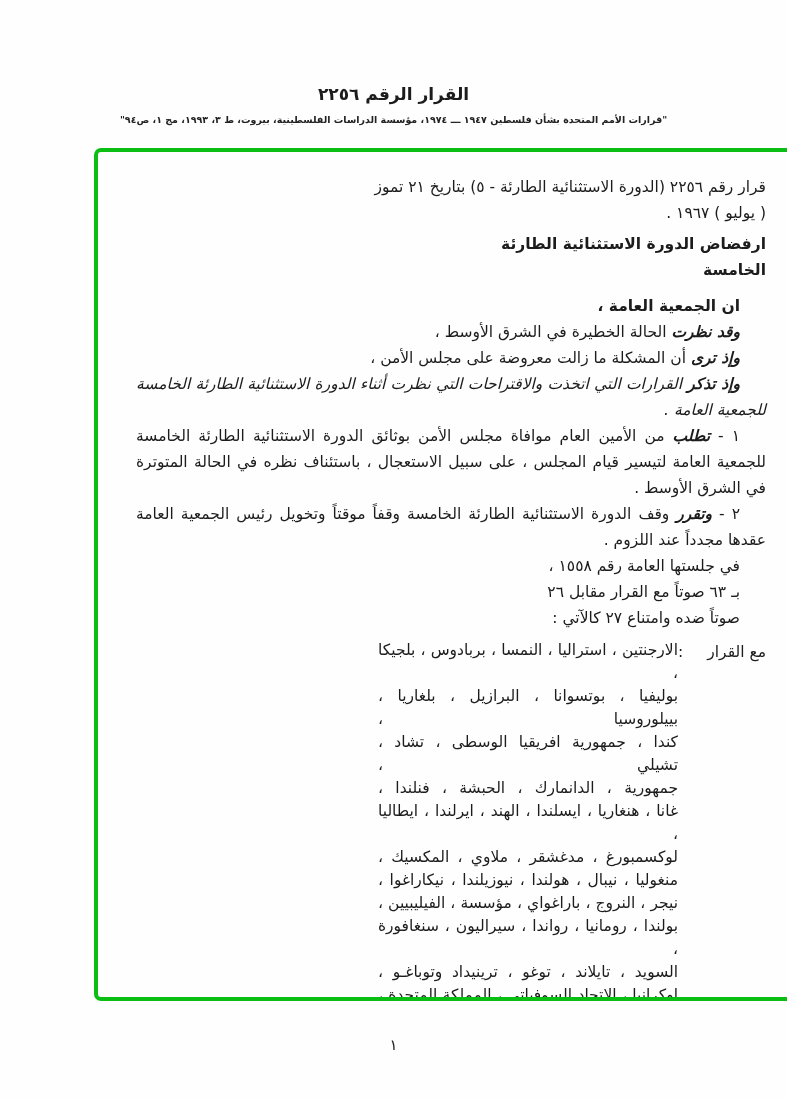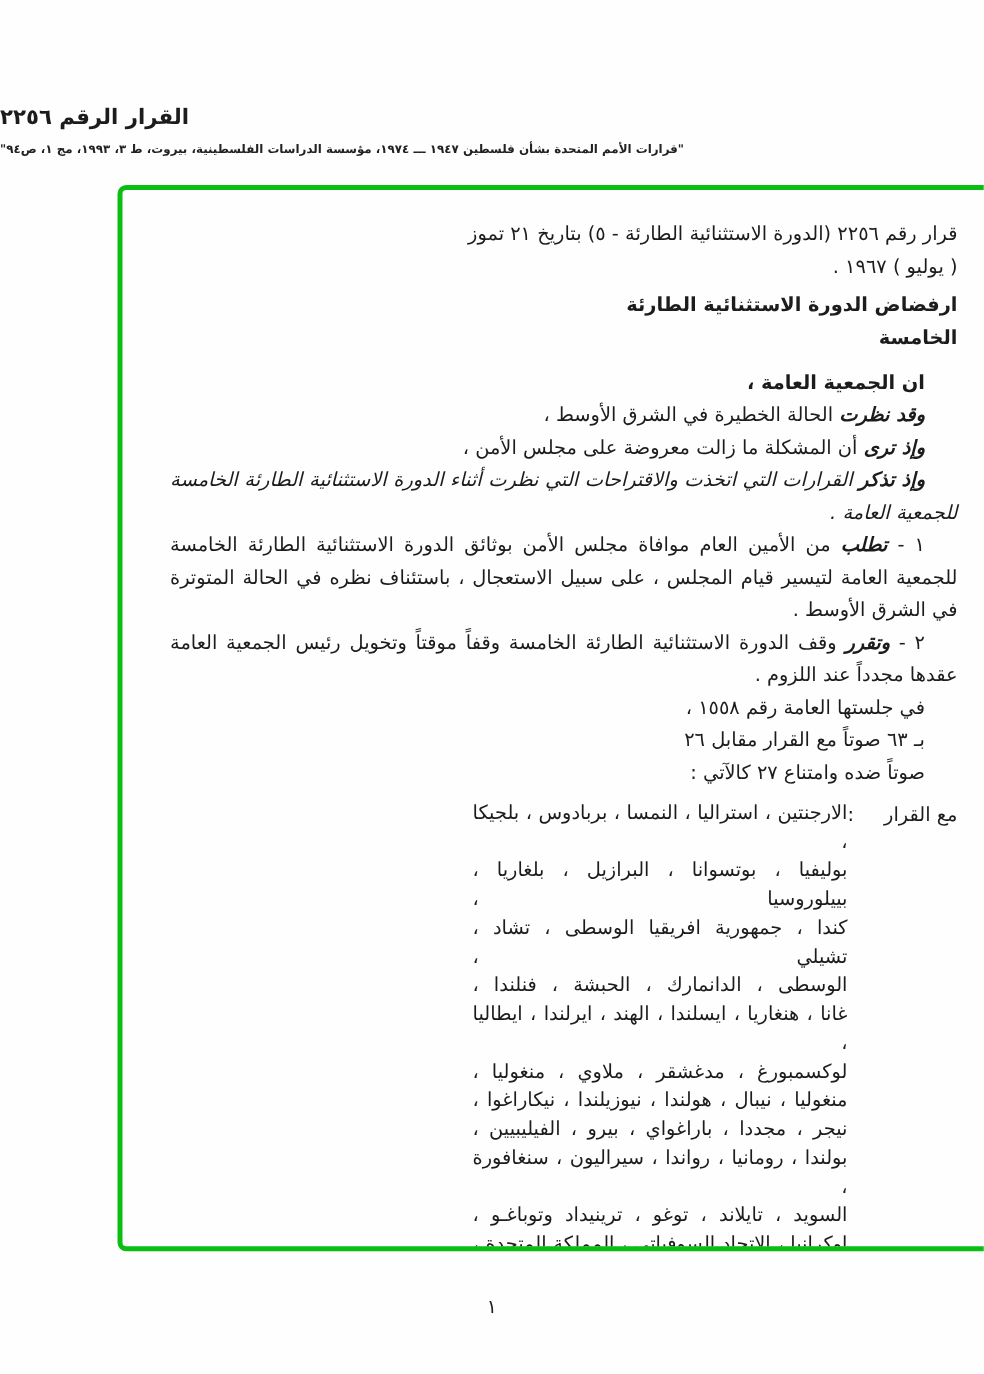--- a/index.html
+++ b/index.html
@@ -12,21 +12,21 @@
     color: #1c1c1c;
     position: relative;
     overflow: hidden;
   }
 
   .page-header {
     position: absolute;
     top: 84px;
     left: 0;
     width: 100%;
-    text-align: left;
+    text-align: center;
     direction: rtl;
   }
   .doc-title {
     font-size: 17px;
     font-weight: bold;
   }
   .doc-source {
     margin-top: 10px;
     font-size: 9.5px;
     font-weight: bold;
@@ -133,25 +133,25 @@
 
     <div class="vote-row">
       <div class="vote-label">
         <span>مع القرار</span>
         <span>:</span>
       </div>
       <div class="vote-list">
         <div class="vote-line">الارجنتين ، استراليا ، النمسا ، بربادوس ، بلجيكا ،</div>
         <div class="vote-line">بوليفيا ، بوتسوانا ، البرازيل ، بلغاريا ، بييلوروسيا ،</div>
         <div class="vote-line">كندا ، جمهورية افريقيا الوسطى ، تشاد ، تشيلي ،</div>
-        <div class="vote-line">الوسطى ، الدانمارك ، الحبشة ، فنلندا ،</div>
+        <div class="vote-line">جمهورية ، الدانمارك ، الحبشة ، فنلندا ،</div>
         <div class="vote-line">غانا ، هنغاريا ، ايسلندا ، الهند ، ايرلندا ، ايطاليا ،</div>
-        <div class="vote-line">لوكسمبورغ ، مدغشقر ، ملاوي ، منغوليا ،</div>
+        <div class="vote-line">لوكسمبورغ ، مدغشقر ، ملاوي ، المكسيك ،</div>
         <div class="vote-line">منغوليا ، نيبال ، هولندا ، نيوزيلندا ، نيكاراغوا ،</div>
-        <div class="vote-line">نيجر ، مجددا ، باراغواي ، بيرو ، الفيليبيين ،</div>
+        <div class="vote-line">نيجر ، النروج ، باراغواي ، مؤسسة ، الفيليبيين ،</div>
         <div class="vote-line">بولندا ، رومانيا ، رواندا ، سيراليون ، سنغافورة ،</div>
         <div class="vote-line">السويد ، تايلاند ، توغو ، ترينيداد وتوباغـو ،</div>
         <div class="vote-line">اوكرانيا ، الاتحاد السوفياتي ، المملكة المتحدة ،</div>
       </div>
     </div>
 
   </div>
 </div>
 
 <div class="page-number">١</div>

